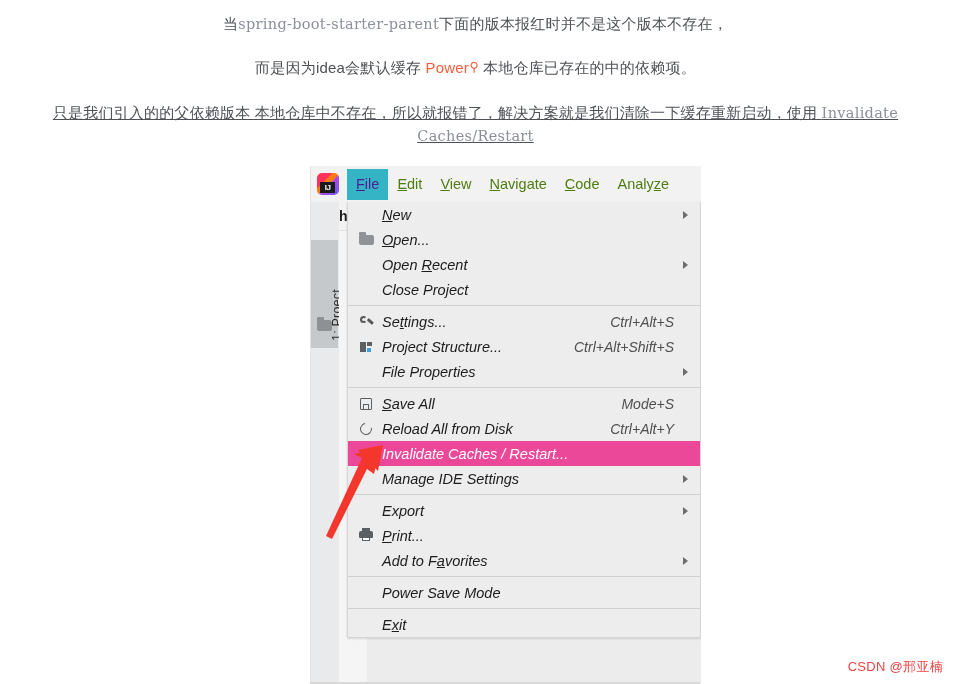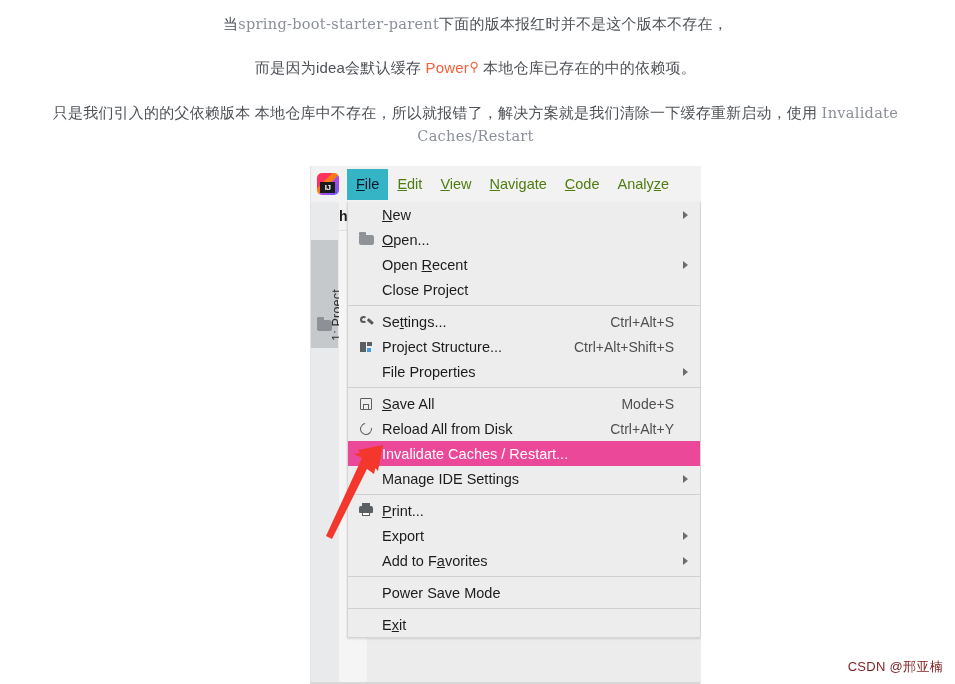--- a/index.html
+++ b/index.html
@@ -23,21 +23,21 @@
     width: 915px;
   }
   .para {
     font-size: 15px;
     color: #4d5156;
     line-height: 1.55;
     margin: 0 0 21px 0;
     letter-spacing: .2px;
     text-align: center;
   }
-  .para.last { margin-bottom: 12px; }
+  .para.last { margin-bottom: 12px; text-decoration: underline; }
   .mono {
     font-family: "DejaVu Serif", "Liberation Serif", serif;
     color: #8a8f99;
     font-size: 14.5px;
     letter-spacing: .3px;
   }
   .maven-link {
     color: #f2603c;
     text-decoration: none;
     font-size: 15px;
@@ -95,21 +95,21 @@
     letter-spacing: -0.5px;
   }
   .menubar-item {
     font-size: 14.5px;
     color: #4d7c0f;
     padding: 7px 9px 8px 9px;
     white-space: nowrap;
   }
   .menubar-item.active {
     background: #35b4c6;
-    color: #0f172a;
+    color: #4c1d95;
   }
   .mn { text-decoration: underline; }
 
   
   .leftcol {
     position: absolute;
     left: 0; top: 36px;
     width: 28px;
     height: 482px;
     background: #e8eaec;
@@ -177,20 +177,21 @@
   
   .dropdown {
     position: absolute;
     left: 36px;
     top: 36px;
     width: 352px;
     background: #ededed;
     border: 1px solid #d5d5d5;
     border-top: none;
     box-shadow: 0 1px 2px rgba(0,0,0,.12);
+    font-style: italic;
   }
   .mi {
     position: relative;
     height: 25px;
     display: flex;
     align-items: center;
     font-size: 14.5px;
     color: #1c1c1c;
     padding-left: 10px;
     box-sizing: border-box;
@@ -320,21 +321,21 @@
     height: 100px;
     pointer-events: none;
   }
 
   
   .watermark {
     position: absolute;
     right: 12px;
     bottom: 8px;
     font-size: 13px;
-    color: #7f1d1d;
+    color: #ef4444;
     letter-spacing: .3px;
   }
   .bottom-rule {
     position: absolute;
     left: 310px;
     bottom: 0;
     width: 390px;
     height: 2px;
     background: #d9d9d9;
   }
@@ -456,34 +457,34 @@
     <div class="mi">
       <div class="mi-icon"></div>
       <div class="mi-label">Manage IDE Settings</div>
       <div class="mi-arrow"></div>
     </div>
 
 
     <div class="sep"></div>
 
     <div class="mi">
+      <div class="mi-icon"></div>
+      <div class="mi-label">Export</div>
+      <div class="mi-arrow"></div>
+    </div>
+
+    <div class="mi">
       <div class="mi-icon">
           <span class="ic-print"></span>
         </div>
       <div class="mi-label"><span class="mn">P</span>rint...</div>
     </div>
 
     <div class="mi">
       <div class="mi-icon"></div>
-      <div class="mi-label">Export</div>
-      <div class="mi-arrow"></div>
-    </div>
-
-    <div class="mi">
-      <div class="mi-icon"></div>
       <div class="mi-label">Add to F<span class="mn">a</span>vorites</div>
       <div class="mi-arrow"></div>
     </div>
 
     <div class="sep"></div>
 
     <div class="mi">
       <div class="mi-icon"></div>
       <div class="mi-label">Power Save Mode</div>
     </div>

